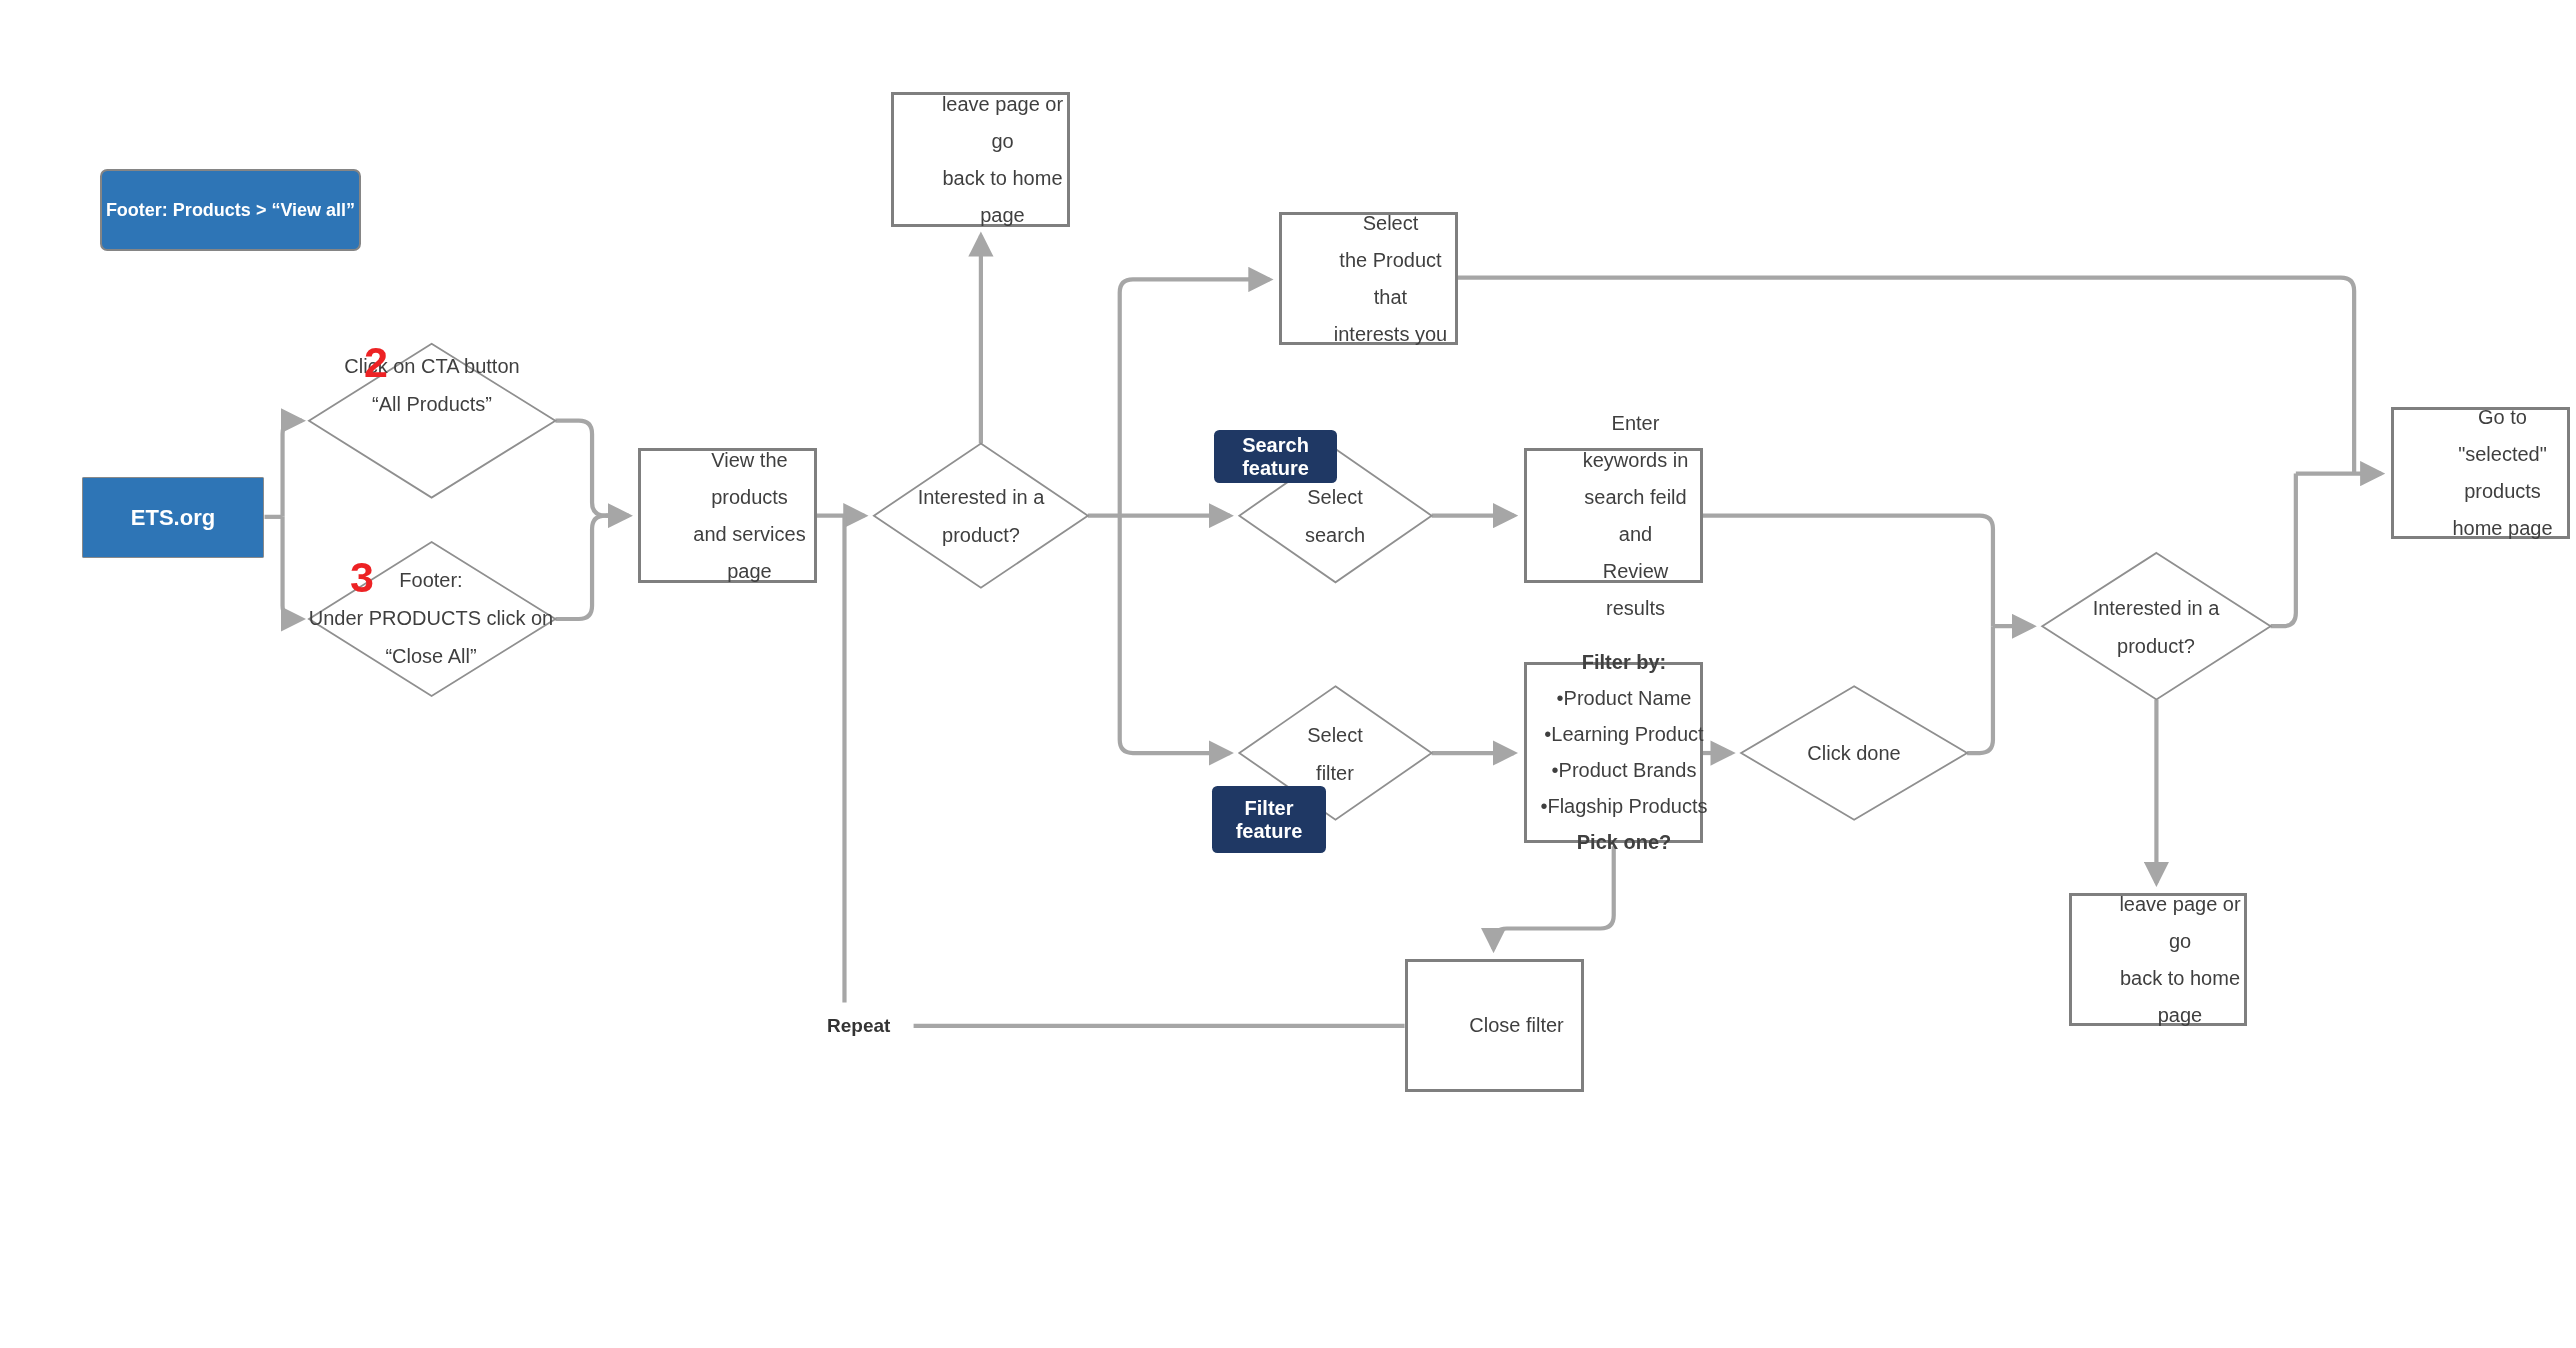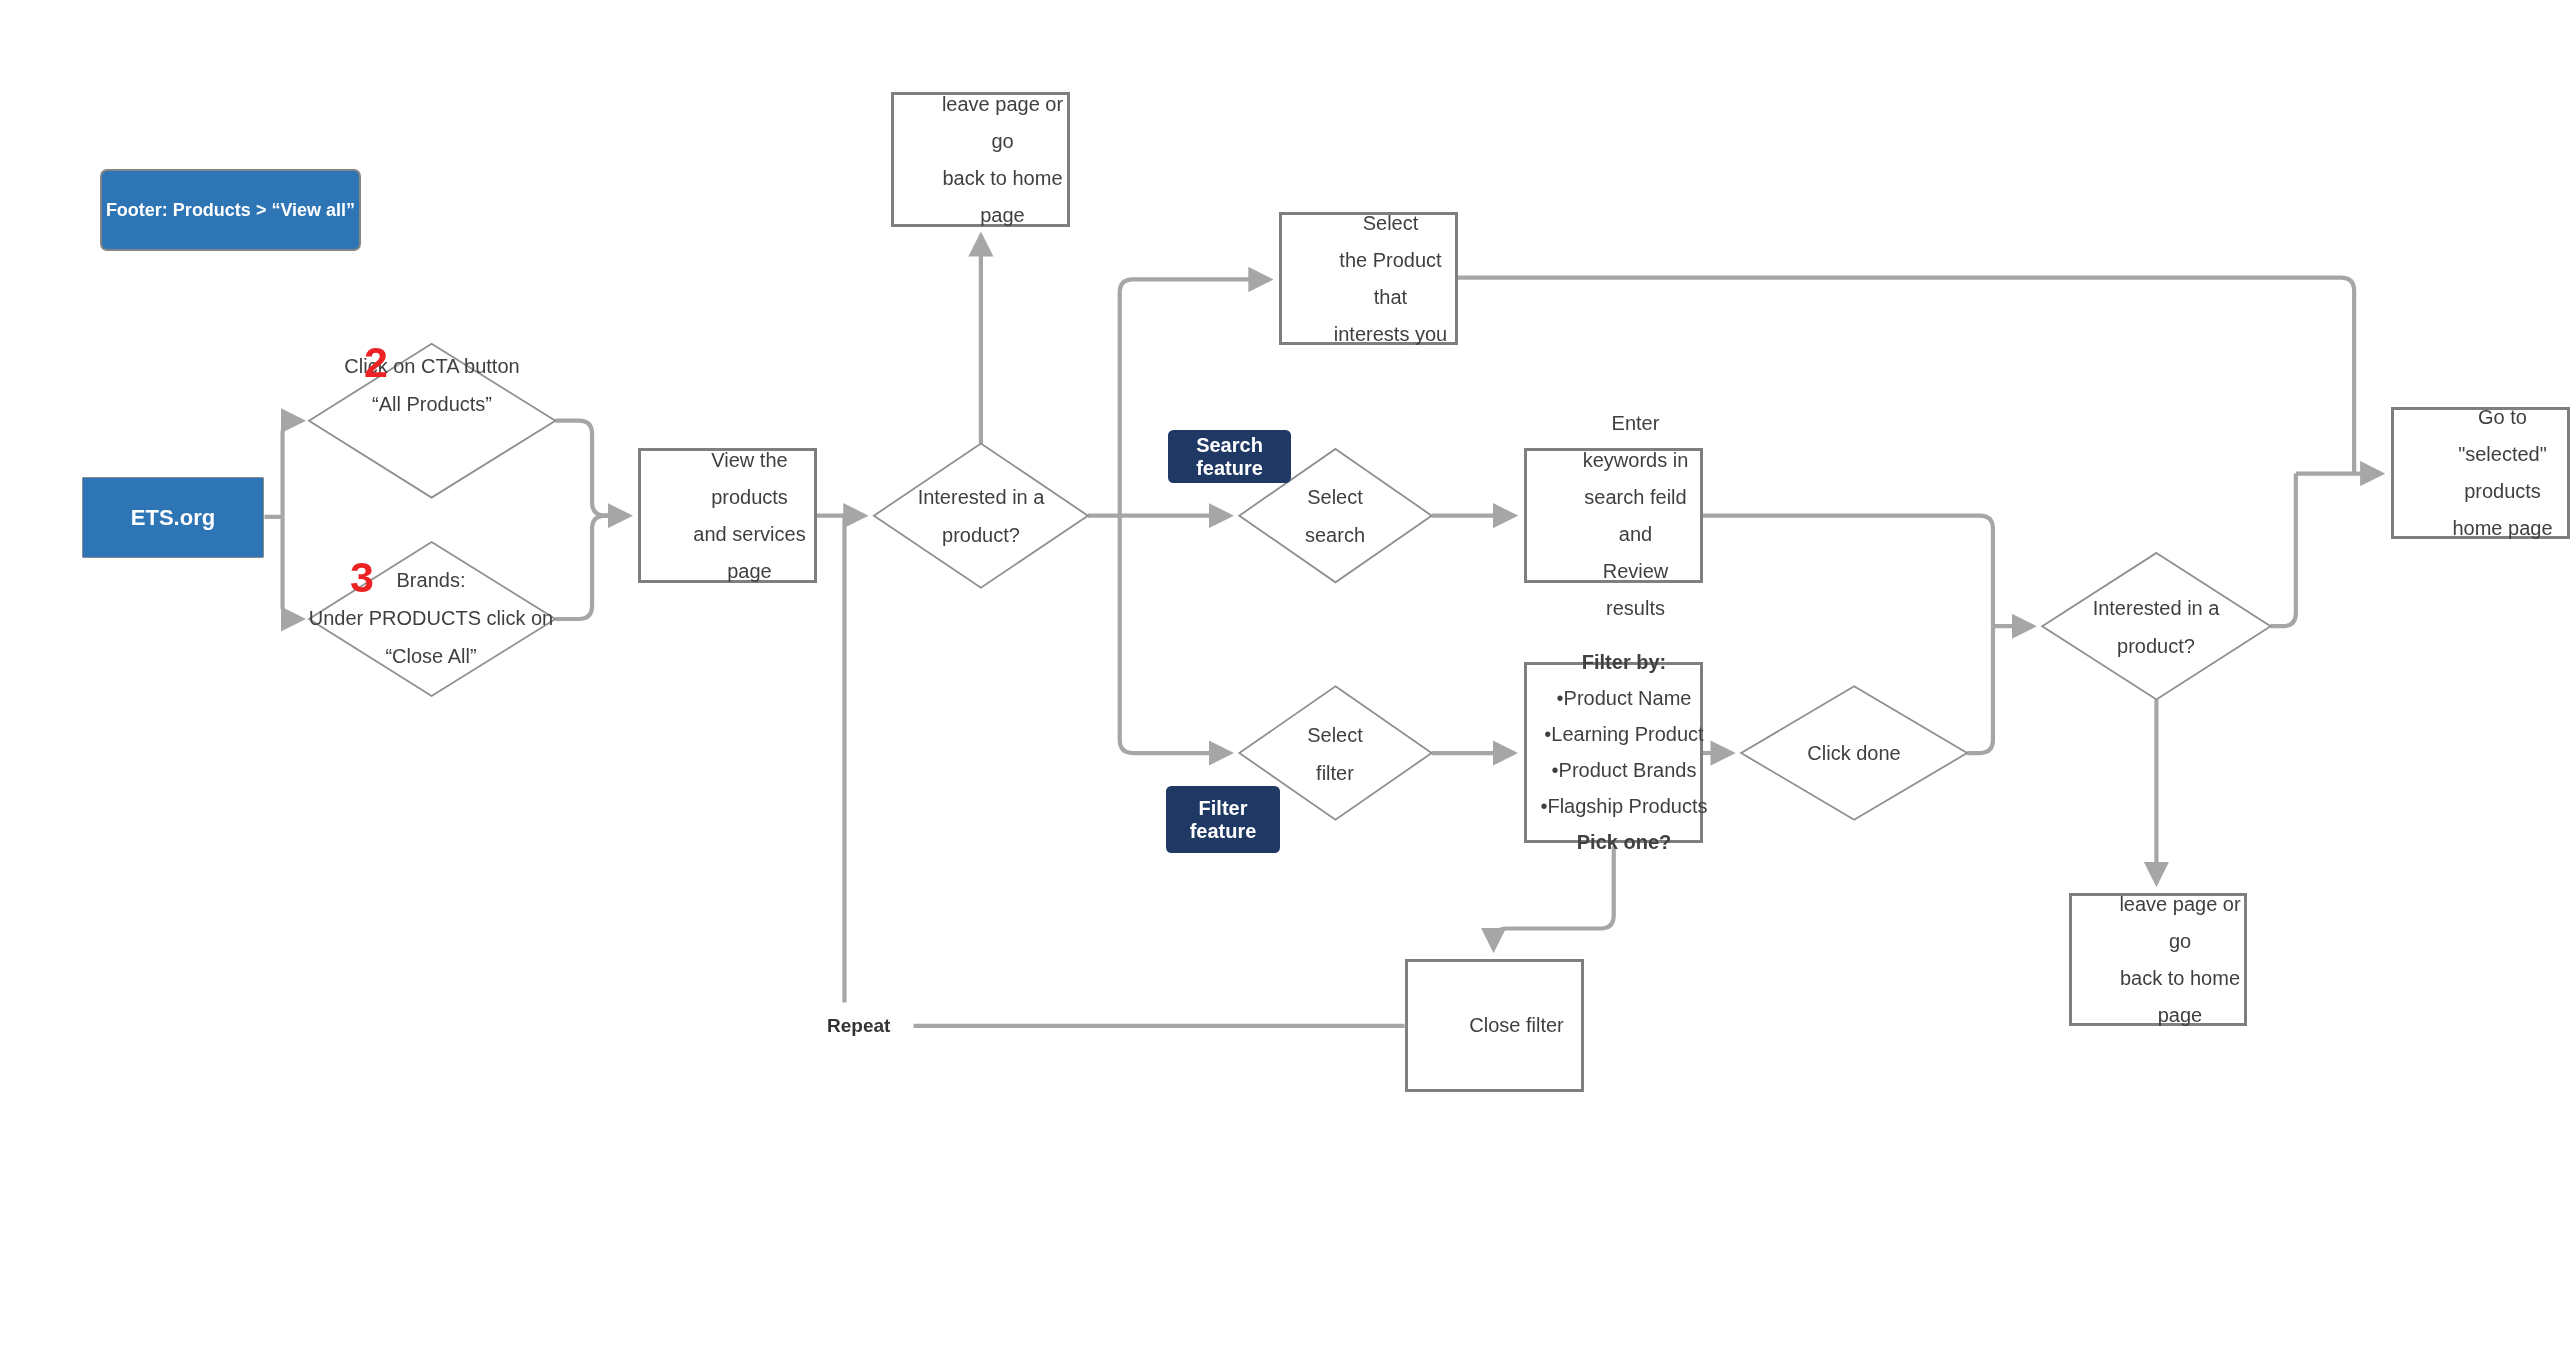--- a/index.html
+++ b/index.html
@@ -8,21 +8,21 @@
   .layer{position:absolute;left:0;top:0;}
   .node{position:absolute;box-sizing:border-box;display:flex;flex-direction:column;
         justify-content:center;align-items:center;text-align:center;z-index:2;}
   .rect{background:#ffffff;border:3px solid #7f7f7f;color:#3f3f3f;
         font-size:20px;line-height:37px;padding-left:44px;}
   .blue{background:#2e75b6;border:2.4px solid #858585;color:#ffffff;
         font-weight:bold;font-size:18px;line-height:37px;border-radius:7.2px;}
   .ets{background:#2e75b6;border:1.8px solid #8a8a8a;color:#ffffff;
        font-weight:600;font-size:22px;border-radius:1.2px;}
   .navy{background:#1f3864;border:none;color:#ffffff;font-weight:bold;
-        font-size:20px;border-radius:5.4px;z-index:3;}
+        font-size:20px;border-radius:5.4px;z-index:3;margin-left:46px;}
   .dtext{position:absolute;display:flex;flex-direction:column;justify-content:flex-start;
          align-items:center;text-align:center;color:#3f3f3f;font-size:20px;
          line-height:38px;z-index:2;}
   .num{position:absolute;color:#ed2224;font-weight:bold;font-size:43px;
        line-height:43px;z-index:4;}
   .filtertext{position:absolute;color:#3f3f3f;font-size:20px;line-height:36px;
               text-align:center;z-index:3;}
   .filtertext .bold{font-weight:bold;color:#404040;}
   .repeat{position:absolute;color:#333333;font-weight:bold;font-size:19px;z-index:2;}
   span{display:block;}
@@ -82,21 +82,21 @@
 </div>
 
 <div class="num" style="left:364px;top:341px;">2</div>
 <div class="num" style="left:350px;top:556px;">3</div>
 
 <div class="dtext" style="left:309px;top:347px;width:246px;height:138px;">
   <span>Click on CTA button</span>
   <span>“All Products”</span>
 </div>
 <div class="dtext" style="left:296px;top:561px;width:270px;height:115px;">
-  <span>Brands:</span>
+  <span>Footer:</span>
   <span>Under PRODUCTS click on</span>
   <span>“Close All”</span>
 </div>
 <div class="dtext" style="left:873px;top:478px;width:216px;height:75px;">
   <span>Interested in a</span>
   <span>product?</span>
 </div>
 <div class="dtext" style="left:1239px;top:478px;width:192px;height:75px;">
   <span>Select</span>
   <span>search</span>

